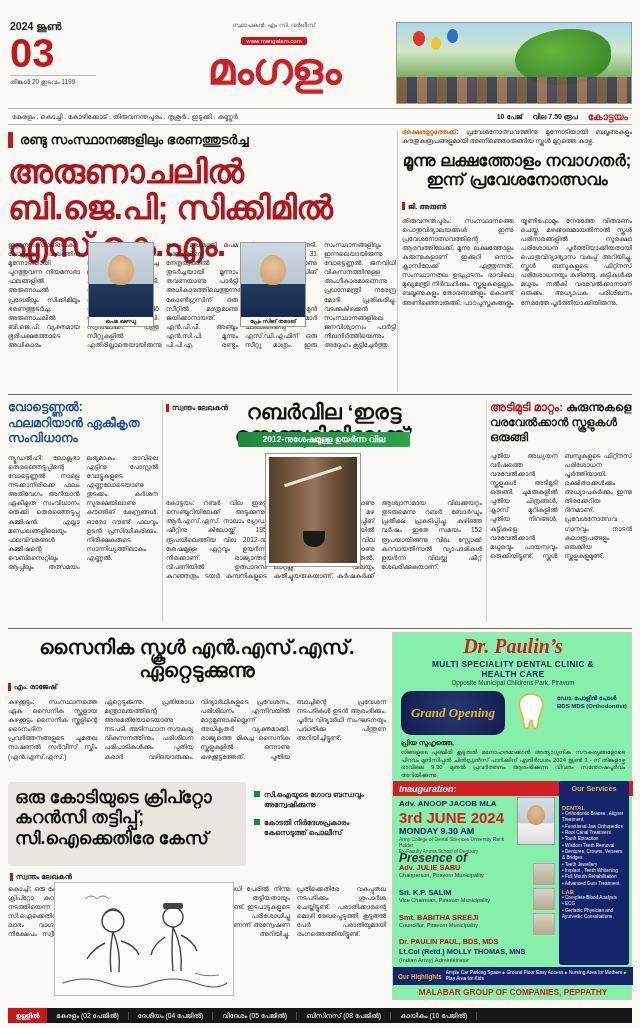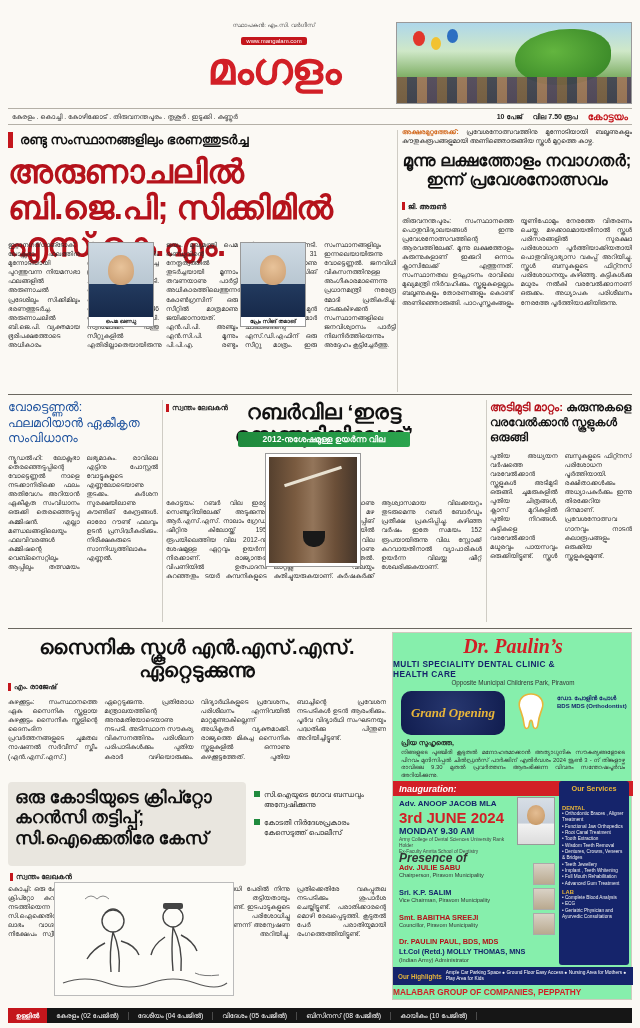--- a/index.html
+++ b/index.html
@@ -45,21 +45,21 @@
   .mug-img::after{content:"";position:absolute;left:50%;top:12px;width:26px;height:30px;margin-left:-13px;border-radius:50% 50% 45% 45%;background:radial-gradient(circle at 50% 40%,#e8c39a,#c99b6e)}
   .mug-cap{font-size:5.6px;font-weight:bold;text-align:center;padding:1px 0;background:#fff}
   .right-story{left:402px;top:128px;width:230px}
   .photo-caption{font-size:6.6px;line-height:1.35;color:#222;text-align:justify}
   .cap-lead{color:#d2691e;font-weight:bold}
   .rs-headline{font-size:16.5px;font-weight:bold;color:#111;line-height:1.18;text-align:center;margin-top:5px}
   .rs-body{margin-top:5px;height:164px}
 
   
   .counting-box{left:8px;top:400px;width:150px}
-  .counting-hl{font-size:12.5px;font-weight:normal;color:#1a4f9c;line-height:1.25}
+  .counting-hl{font-size:12.5px;font-weight:bold;color:#1a4f9c;line-height:1.25}
   .rubber-box{left:166px;top:400px;width:316px}
   .rubber-hl{font-size:21px;font-weight:bold;color:#111;text-align:center;line-height:1.1}
   .rubber-badge{position:absolute;left:72px;top:32px;width:172px;height:15px;background:linear-gradient(90deg,#1f8a3d,#2aa44d);color:#fff;font-size:8.5px;font-weight:bold;display:flex;align-items:center;justify-content:center;border-radius:2px}
   .rubber-photo{position:absolute;left:100px;top:54px;width:94px;height:112px;border:3px solid #fff;box-shadow:0 0 0 1px #999;
     background:linear-gradient(90deg,#55402e 0%,#7a5b40 30%,#93755a 50%,#6b4f38 75%,#46362a 100%);z-index:2}
   .rubber-cut{position:absolute;left:14px;top:18px;width:60px;height:3px;background:#e9e2d2;transform:rotate(-18deg)}
   .rubber-cup{position:absolute;left:34px;bottom:16px;width:22px;height:16px;background:#191919;border-radius:0 0 10px 10px}
   .rubber-body{margin-top:52px;height:168px}
   .makeover-box{left:490px;top:400px;width:142px}
   .makeover-hl{font-size:11.5px;font-weight:bold;line-height:1.3;color:#111}
@@ -68,30 +68,30 @@
   
   .sainik{left:8px;top:636px;width:378px}
   .sainik-hl{font-size:20px;font-weight:bold;color:#111;text-align:center}
   .sainik-body{margin-top:6px;height:98px}
 
   
   .crypto{left:8px;top:782px;width:378px;height:218px}
   .crypto-panel{position:absolute;left:0;top:0;width:238px;height:84px;background:#e9e6df;border-radius:4px}
   .crypto-hl{position:absolute;left:7px;top:5px;width:226px;font-size:17.5px;font-weight:bold;line-height:1.16;color:#111}
   .crypto-bullets{position:absolute;left:246px;top:8px;width:132px}
-  .cbullet{display:flex;gap:4px;font-size:7.4px;font-weight:normal;line-height:1.3;margin-bottom:9px;color:#222}
+  .cbullet{display:flex;gap:4px;font-size:7.4px;font-weight:bold;line-height:1.3;margin-bottom:9px;color:#222}
   .cbullet::before{content:"";width:6px;height:6px;background:#1f8a3d;margin-top:1px;flex:0 0 auto}
   .crypto-byline{position:absolute;left:2px;top:90px}
   .crypto-body{position:absolute;left:0;top:102px;width:378px;height:112px}
   .cartoon{position:absolute;left:46px;top:100px;width:180px;height:114px;background:#fdfcf8;border:1px solid #bbb;z-index:2}
 
   
   .ad{left:392px;top:632px;width:240px;height:368px;background:#86efac;border:1px solid #cfcabe}
   .ad-brand{position:absolute;left:0;top:2px;width:240px;text-align:center;font-family:"Liberation Serif",serif;font-style:italic;font-weight:bold;font-size:20px;color:#d21f26}
-  .ad-name{position:absolute;left:0;top:26px;width:240px;font-size:8.3px;font-weight:bold;color:#15246b;letter-spacing:.4px;line-height:1.25}
+  .ad-name{position:absolute;left:0;top:26px;width:240px;text-align:center;font-size:8.3px;font-weight:bold;color:#15246b;letter-spacing:.4px;line-height:1.25}
   .ad-address{position:absolute;left:0;top:46px;width:240px;text-align:center;font-size:6.3px;color:#333}
   .ad-grand{position:absolute;left:8px;top:58px;width:104px;height:44px;background:radial-gradient(circle at 50% 40%,#27376f,#101c4e);border-radius:10px;display:flex;align-items:center;justify-content:center;
     font-family:"Liberation Serif",serif;font-style:italic;font-weight:bold;font-size:13px;color:#e8b53a}
   .tooth{position:absolute;left:120px;top:58px}
   .ad-docnote{position:absolute;left:164px;top:62px;width:72px;font-size:6px;font-weight:bold;color:#15246b;line-height:1.3}
   .ad-greet{position:absolute;left:8px;top:106px;font-size:7px;font-weight:bold;color:#222}
   .ad-intro{position:absolute;left:8px;top:116px;width:224px;font-size:5.9px;line-height:1.3;text-align:justify;color:#333}
   .ad-inaug{position:absolute;left:0;top:148px;width:240px;height:15px;background:#d21f26;color:#fff;font-size:9px;font-weight:bold;font-style:italic;display:flex;align-items:center;padding-left:6px}
   .ad-guest{position:absolute;left:6px;top:166px;width:118px;font-size:8px;font-weight:bold;color:#15246b}
   .ad-date1{position:absolute;left:6px;top:176px;width:118px;font-size:15px;font-weight:bold;color:#d21f26}
@@ -110,32 +110,37 @@
   .ad-doc2{font-size:7.3px;font-weight:bold;color:#15246b}
   .ad-doc-role{font-size:5.8px;color:#333}
   .ad-services{position:absolute;left:166px;top:148px;width:70px;height:184px;background:#15246b;color:#fff;border-radius:3px;padding:3px 3px}
   .ad-serv-title{font-size:7.3px;font-weight:bold;color:#e8b53a;text-align:center;margin-bottom:12px}
   .ad-serv-label{font-size:5.8px;font-weight:bold;color:#e8b53a;margin-top:2px}
   .ad-services li{list-style:none;font-size:4.7px;line-height:1.35;color:#f2f2f2}
   .ad-services li::before{content:"• "}
   .ad-highlights{position:absolute;left:0;top:334px;width:240px;height:18px;background:#15246b;display:flex;align-items:center;gap:4px;padding:0 5px}
   .ad-hi-title{font-size:6.3px;font-weight:bold;color:#e8b53a;white-space:nowrap}
   .ad-hi-text{font-size:4.8px;color:#fff;line-height:1.2}
-  .ad-company{position:absolute;left:0;top:354px;width:240px;text-align:left;font-size:8.3px;font-weight:bold;color:#d21f26}
+  .ad-company{position:absolute;left:0;top:354px;width:240px;text-align:center;font-size:8.3px;font-weight:bold;color:#d21f26}
 
   
   .footer{left:8px;top:1008px;width:624px;height:15px;background:#161616;color:#fff;display:flex;align-items:center;font-size:6.8px}
   .footer-label{background:#c4161c;height:100%;display:flex;align-items:center;padding:0 8px;font-weight:bold}
   .footer-item{padding:0 9px;border-right:1px solid #4a4a4a}
 </style>
 </head>
 <body>
 
 <div id="page">
 
+  <div class="abs date-block">
+    <div class="date-top">2024 ജൂൺ</div>
+    <div class="date-day">03</div>
+    <div class="date-sub">തിങ്കൾ 20 ഇടവം 1199</div>
+  </div>
 
   <div class="abs logo-block">
     <div class="founder">സ്ഥാപകൻ: എം.സി. വർഗീസ്</div>
     <div><span class="site-tag">www.mangalam.com</span></div>
     <div class="paper-logo">മംഗളം</div>
   </div>
 
   <div class="abs top-photo">
     <div class="parrot"></div>
     <div class="balloon" style="left:16px;top:8px;width:12px;height:15px;background:#e2362b"></div>

